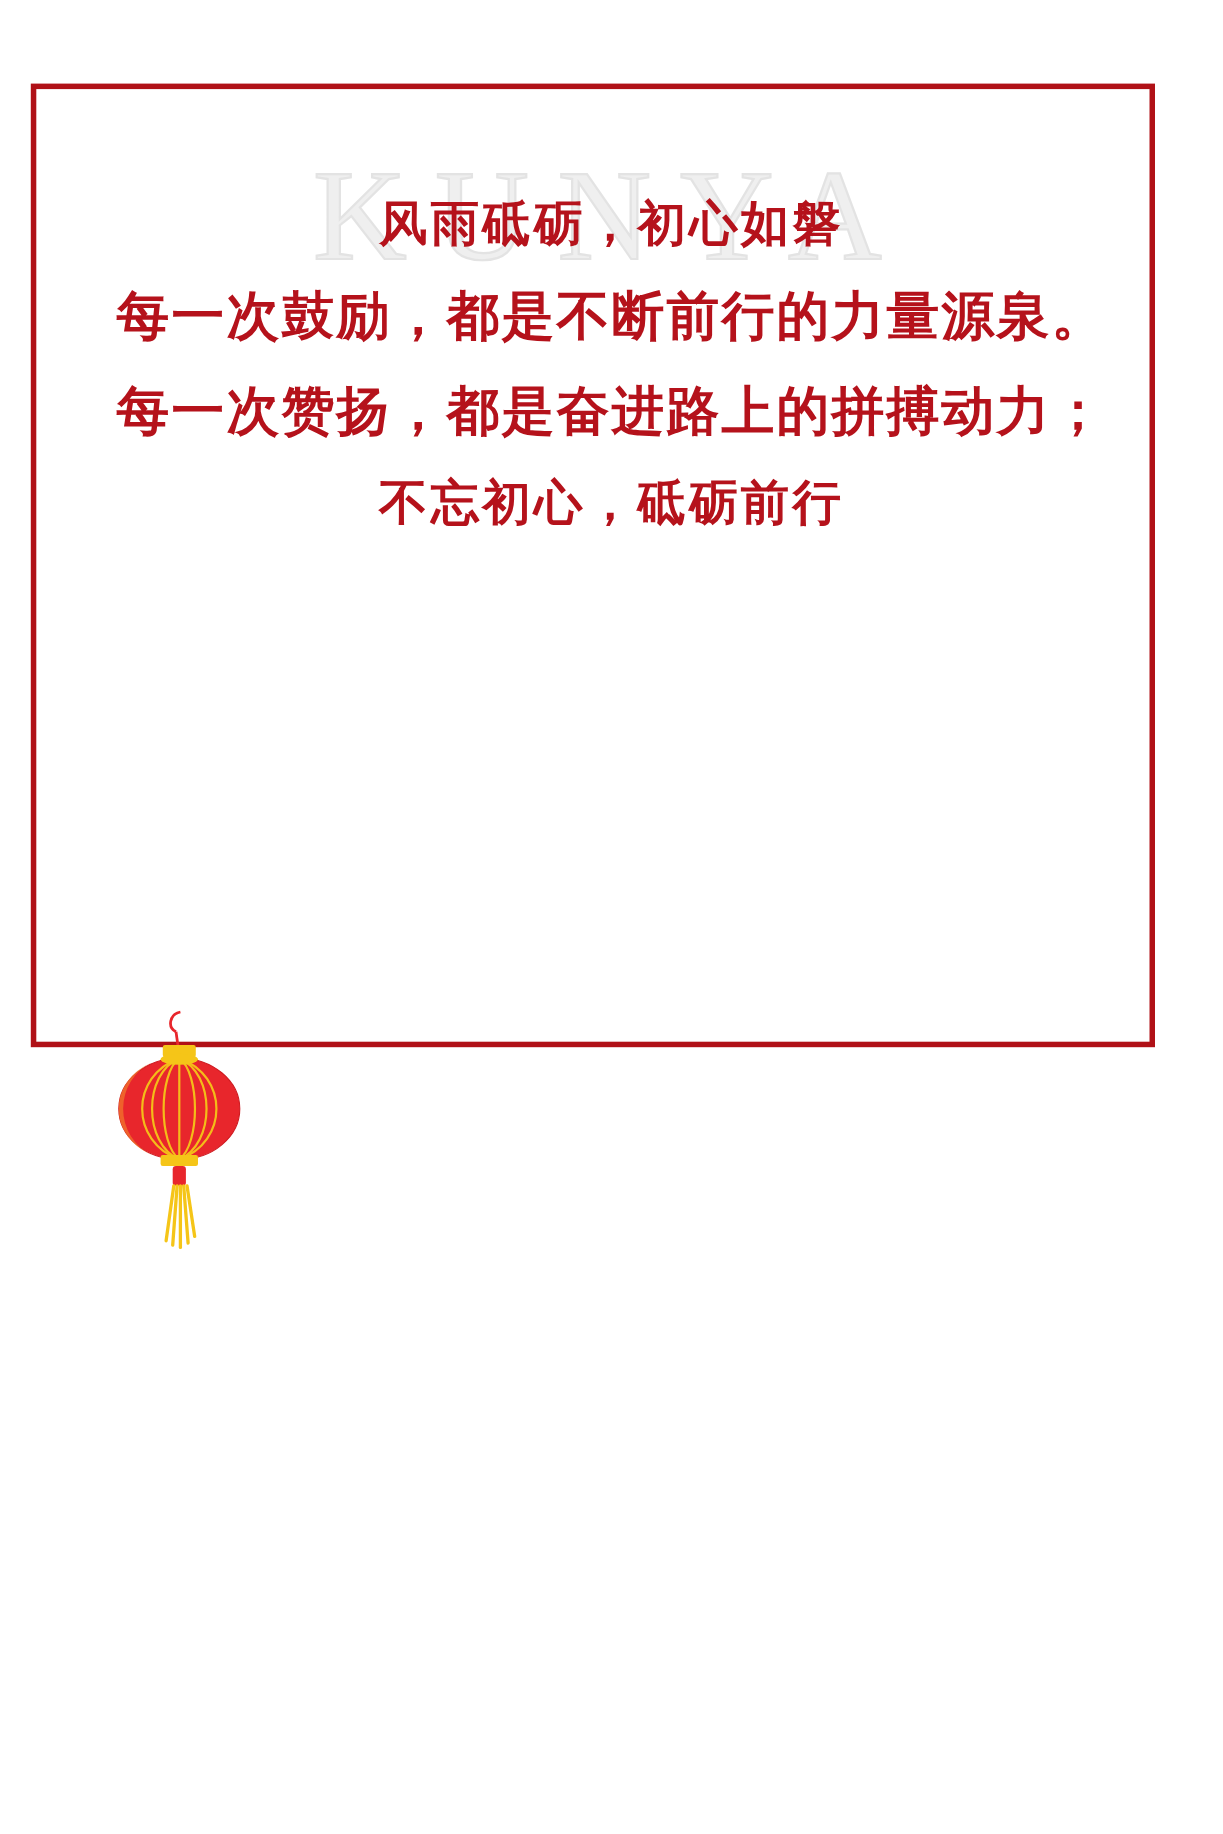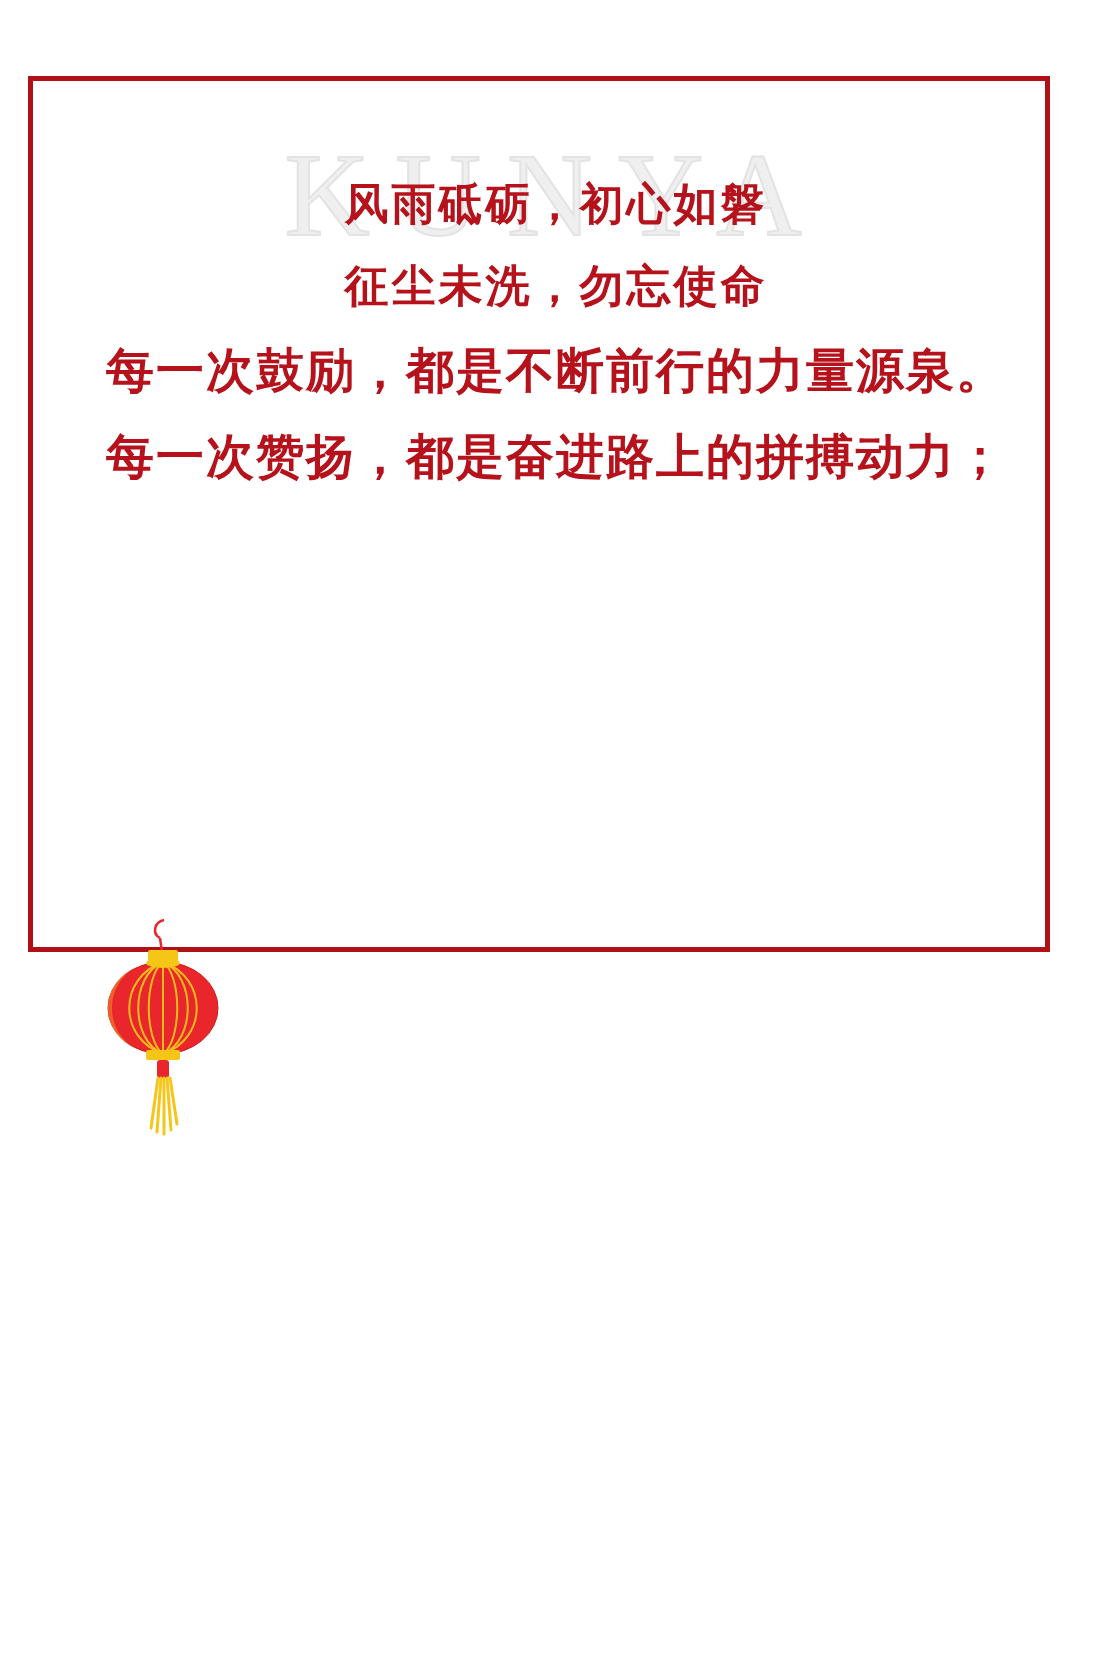--- a/index.html
+++ b/index.html
@@ -77,23 +77,23 @@
 </style>
 </head>
 <body>
 
 <div class="frame"></div>
 
 <div class="watermark">KUNYA</div>
 
 <div class="poem">
   <span class="line s1">风雨砥砺，初心如磐</span>
-  <span class="line s1">征尘未洗，勿忘使命</span>
   <span class="line s2">每一次鼓励，都是不断前行的力量源泉。</span>
   <span class="line s2">每一次赞扬，都是奋进路上的拼搏动力；</span>
+  <span class="line s1">不忘初心，砥砺前行</span>
 </div>
 
 <div class="lantern">
   <svg width="150" height="240" viewBox="0 0 150 240" xmlns="http://www.w3.org/2000/svg">
 
     <path d="M68 4 C58 6 56 18 64 22" stroke="#e8262c" stroke-width="2.5" fill="none"></path>
     <line x1="64" y1="22" x2="66" y2="36" stroke="#e8262c" stroke-width="2.5"></line>
 
     <rect x="52" y="34" width="30" height="11" rx="2" fill="#f5c518"></rect>
 

